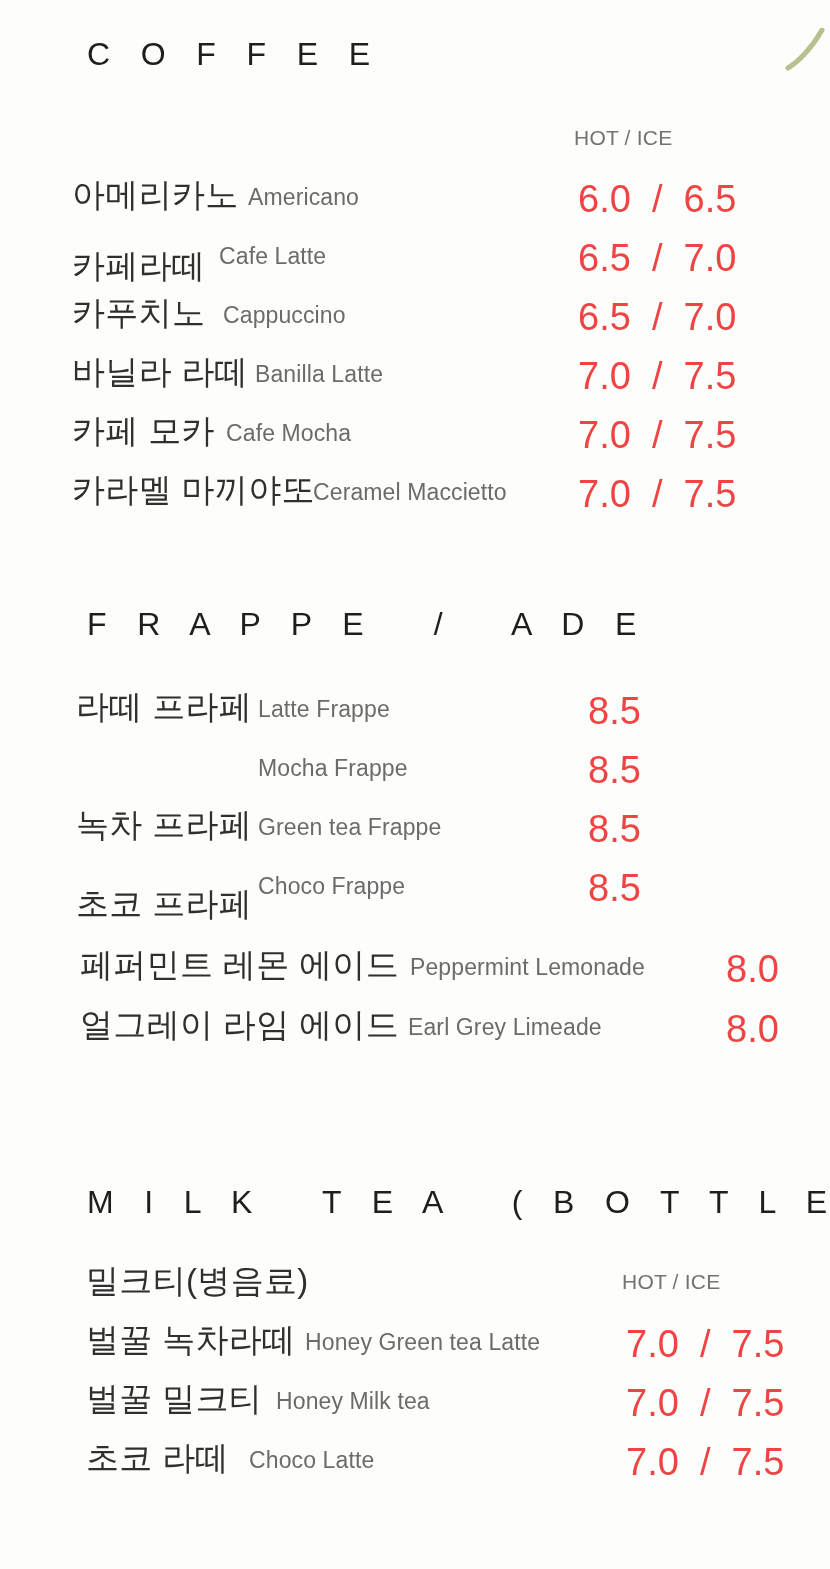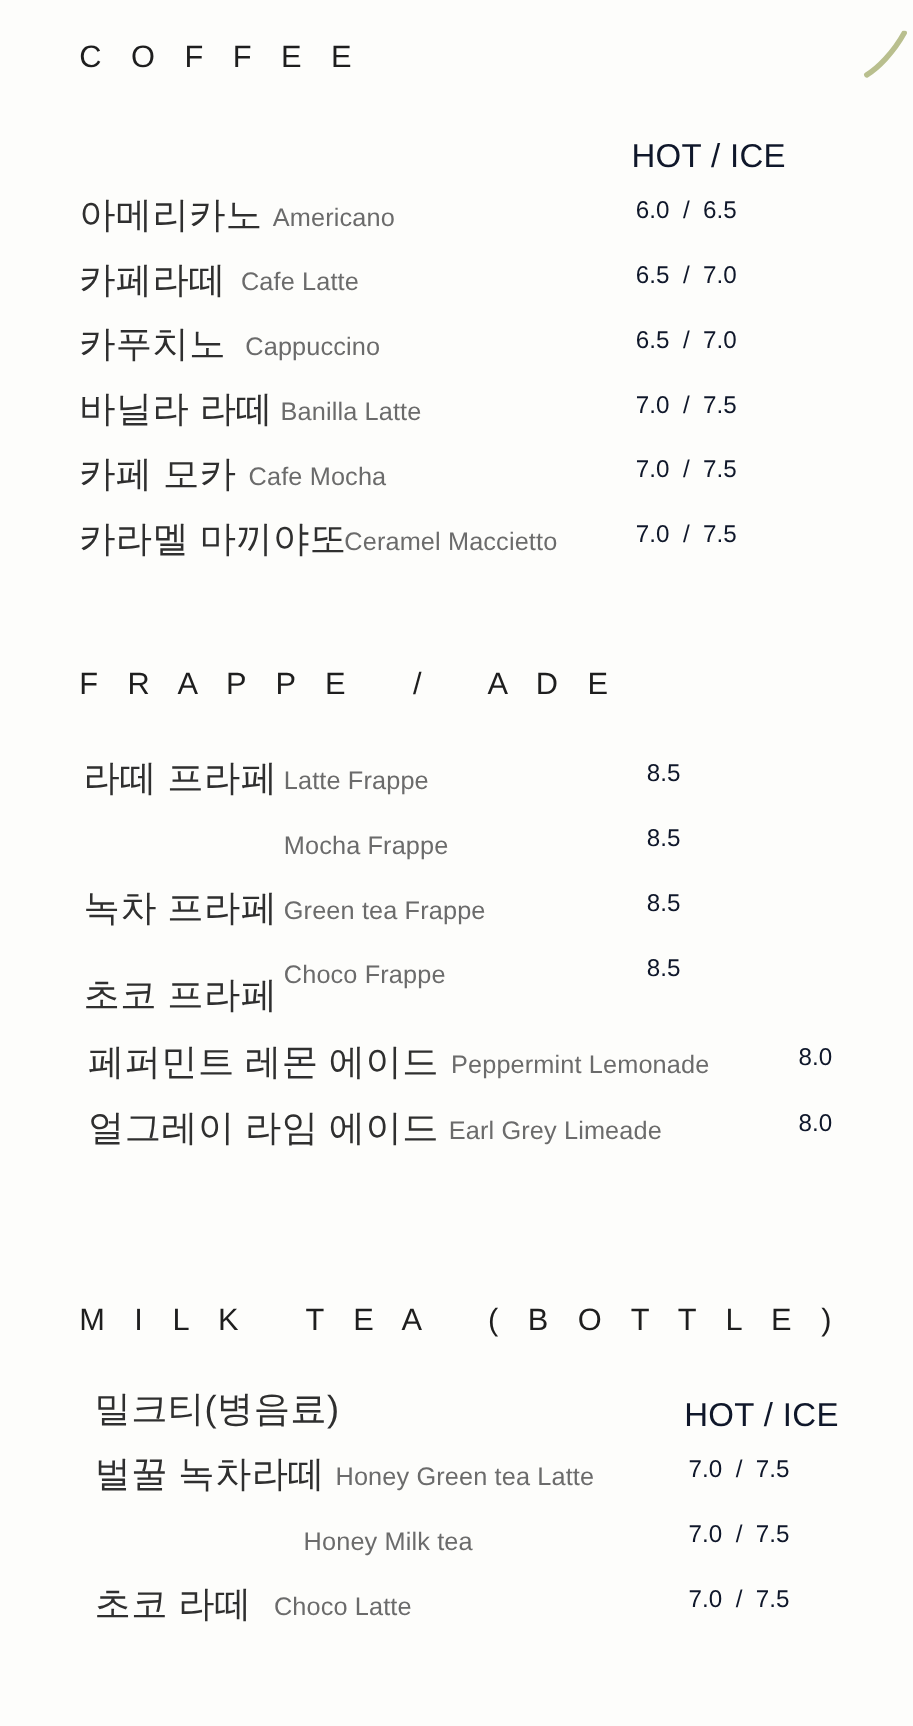--- a/index.html
+++ b/index.html
@@ -37,29 +37,30 @@
     position: absolute;
     left: 0;
     width: 830px;
   }
 
   .section-title {
     font-family: "Liberation Sans", sans-serif;
     font-weight: 400;
     color: #1e1e1e;
     letter-spacing: 0.34em;
-    font-size: 28px;
+    font-size: 32px;
     line-height: 1;
     white-space: pre;
+    margin-left: 15px;
   }
 
   .hoticelabel {
     position: absolute;
-    font-size: 30px;
-    color: #0f172a;
+    font-size: 21px;
+    color: #737373;
     letter-spacing: 0.01em;
     font-weight: 300;
     white-space: pre;
   }
 
   .row {
     position: relative;
     display: block;
     height: 59px;
   }
@@ -77,23 +78,23 @@
     position: absolute;
     font-size: 23px;
     font-weight: 300;
     color: #6b6b6b;
     letter-spacing: 0.005em;
     white-space: nowrap;
     line-height: 1;
   }
   .price {
     position: absolute;
-    font-size: 22px;
+    font-size: 38px;
     font-weight: 300;
-    color: #0f172a;
+    color: #ef4444;
     white-space: pre;
     line-height: 1;
   }
 
   
   #coffee { top: 38px; }
   #coffee .section-title { position: absolute; left: 72px; top: 0px; }
   #coffee .hoticelabel { left: 574px; top: 88px; }
   #coffee .rows { position: absolute; left: 0; top: 140px; width: 830px; }
 
@@ -123,21 +124,21 @@
     <div class="hoticelabel">HOT / ICE</div>
     <div class="rows">
 
       <div class="row" style="height:59px">
         <span class="kr" style="left:72px; top:0px;">아메리카노</span>
         <span class="en" style="left:248px; top:8px;">Americano</span>
         <span class="price" style="left:578px; top:2px;">6.0  /  6.5</span>
       </div>
 
       <div class="row" style="height:59px">
-        <span class="kr" style="left:72px; top:0px;">카페라떼</span>
+        <span class="kr" style="left:72px; top:12px;">카페라떼</span>
         <span class="en" style="left:219px; top:8px;">Cafe Latte</span>
         <span class="price" style="left:578px; top:2px;">6.5  /  7.0</span>
       </div>
 
       <div class="row" style="height:59px">
         <span class="kr" style="left:72px; top:0px;">카푸치노</span>
         <span class="en" style="left:223px; top:8px;">Cappuccino</span>
         <span class="price" style="left:578px; top:2px;">6.5  /  7.0</span>
       </div>
 
@@ -212,20 +213,21 @@
         <span class="price" style="left:626px; top:2px;"></span>
       </div>
 
       <div class="row" style="height:59px">
         <span class="kr" style="left:86px; top:0px;">벌꿀 녹차라떼</span>
         <span class="en" style="left:305px; top:8px;">Honey Green tea Latte</span>
         <span class="price" style="left:626px; top:2px;">7.0  /  7.5</span>
       </div>
 
       <div class="row" style="height:59px">
+        <span class="kr" style="left:86px; top:0px;">벌꿀 밀크티</span>
         <span class="en" style="left:276px; top:8px;">Honey Milk tea</span>
         <span class="price" style="left:626px; top:2px;">7.0  /  7.5</span>
       </div>
 
       <div class="row" style="height:59px">
         <span class="kr" style="left:86px; top:0px;">초코 라떼</span>
         <span class="en" style="left:249px; top:8px;">Choco Latte</span>
         <span class="price" style="left:626px; top:2px;">7.0  /  7.5</span>
       </div>
 

